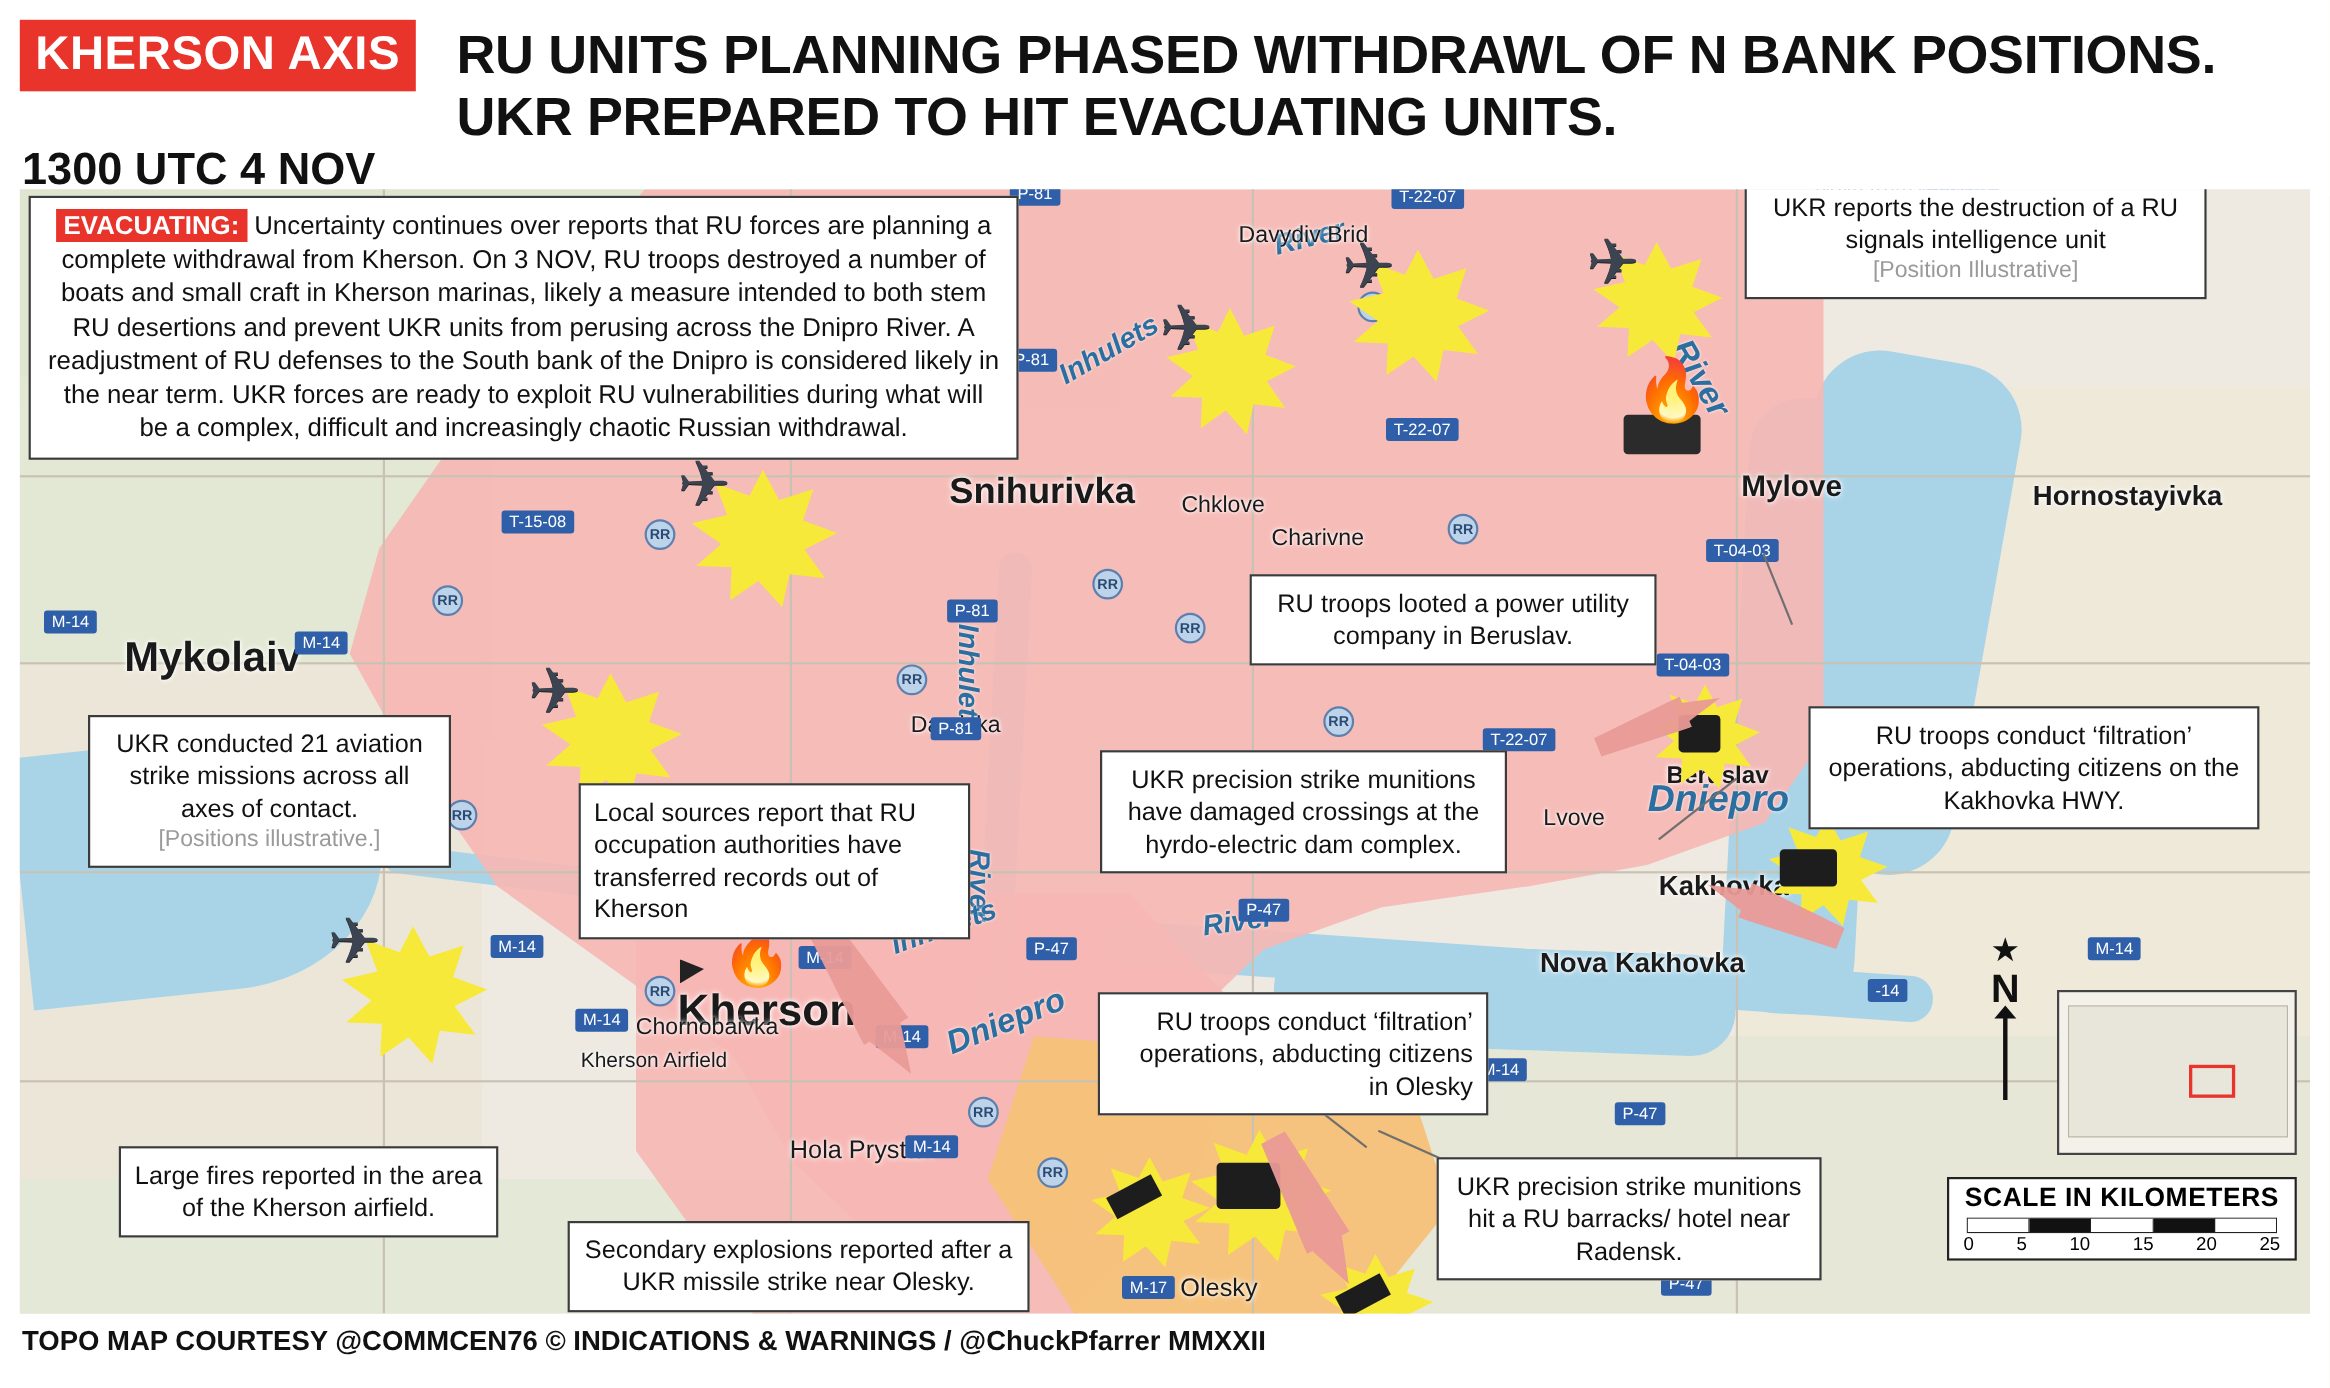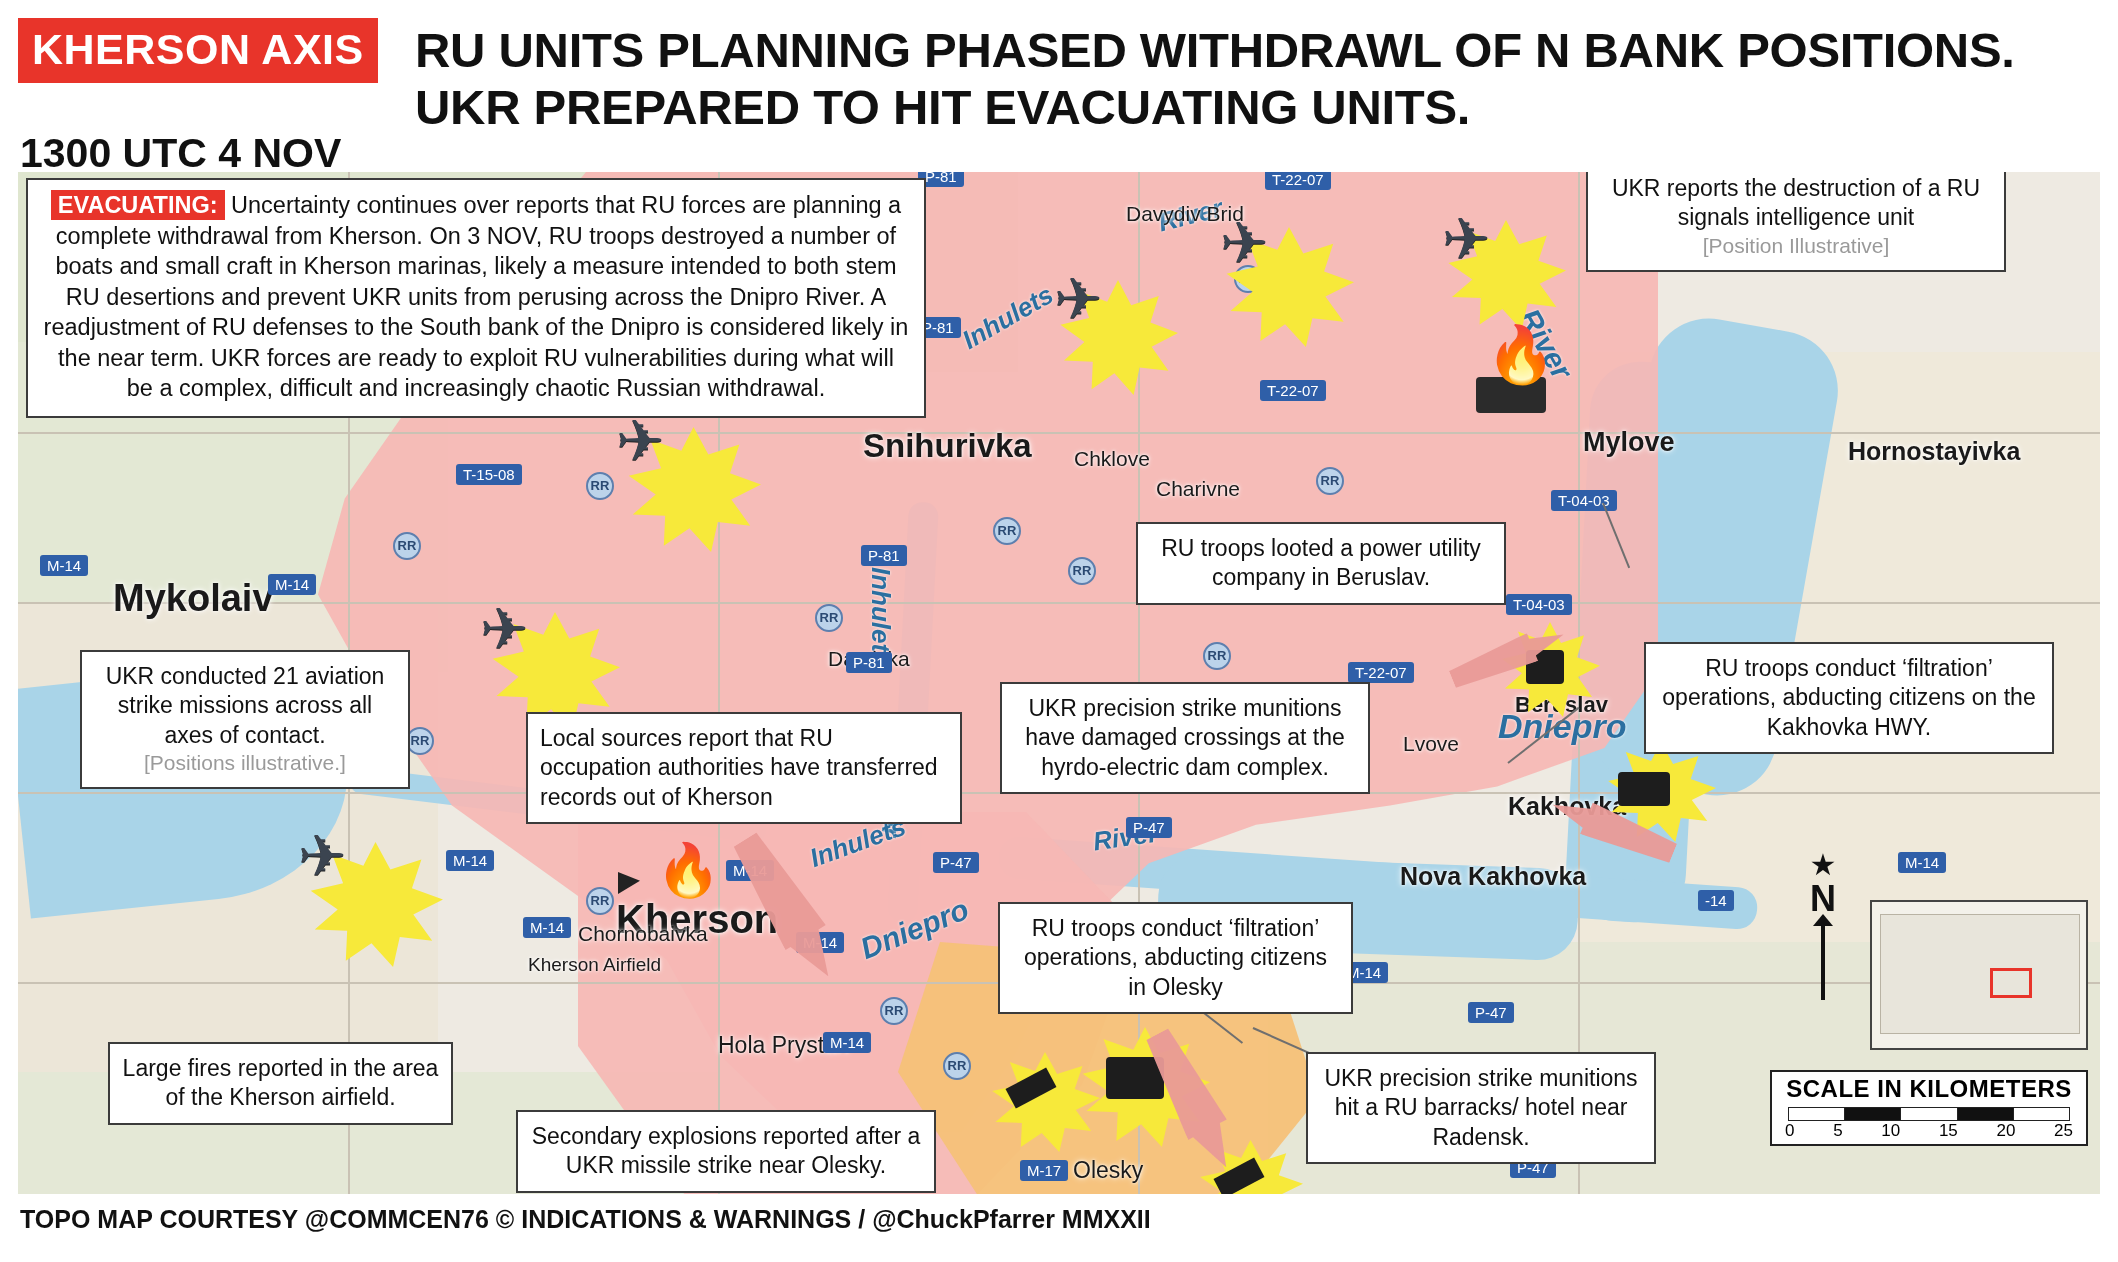--- a/index.html
+++ b/index.html
@@ -354,29 +354,29 @@
 
   <div class="callout" style="left:1626px; top:470px; width:410px;">
     <div>RU troops conduct ‘filtration’ operations, abducting citizens on the Kakhovka HWY.</div>
   </div>
 
   <div class="callout" style="left:62px; top:478px; width:330px;">
     <div>UKR conducted 21 aviation strike missions across all axes of contact.</div>
     <div class="sub">[Positions illustrative.]</div>
   </div>
 
-  <div class="callout" style="left:508px; top:540px; width:436px; text-align:left;">
+  <div class="callout" style="left:508px; top:540px; width:356px; text-align:left;">
     <div>Local sources report that RU occupation authorities have transferred records out of Kherson</div>
   </div>
 
   <div class="callout" style="left:982px; top:510px; width:370px;">
     <div>UKR precision strike munitions have damaged crossings at the hyrdo-electric dam complex.</div>
   </div>
 
-  <div class="callout" style="left:980px; top:730px; width:355px;">
+  <div class="callout" style="left:980px; top:730px; width:355px;text-align:right;">
     <div>RU troops conduct ‘filtration’ operations, abducting citizens in Olesky</div>
   </div>
 
   <div class="callout" style="left:90px; top:870px; width:345px;">
     <div>Large fires reported in the area of the Kherson airfield.</div>
   </div>
 
   <div class="callout" style="left:498px; top:938px; width:420px;">
     <div>Secondary explosions reported after a UKR missile strike near Olesky.</div>
   </div>

